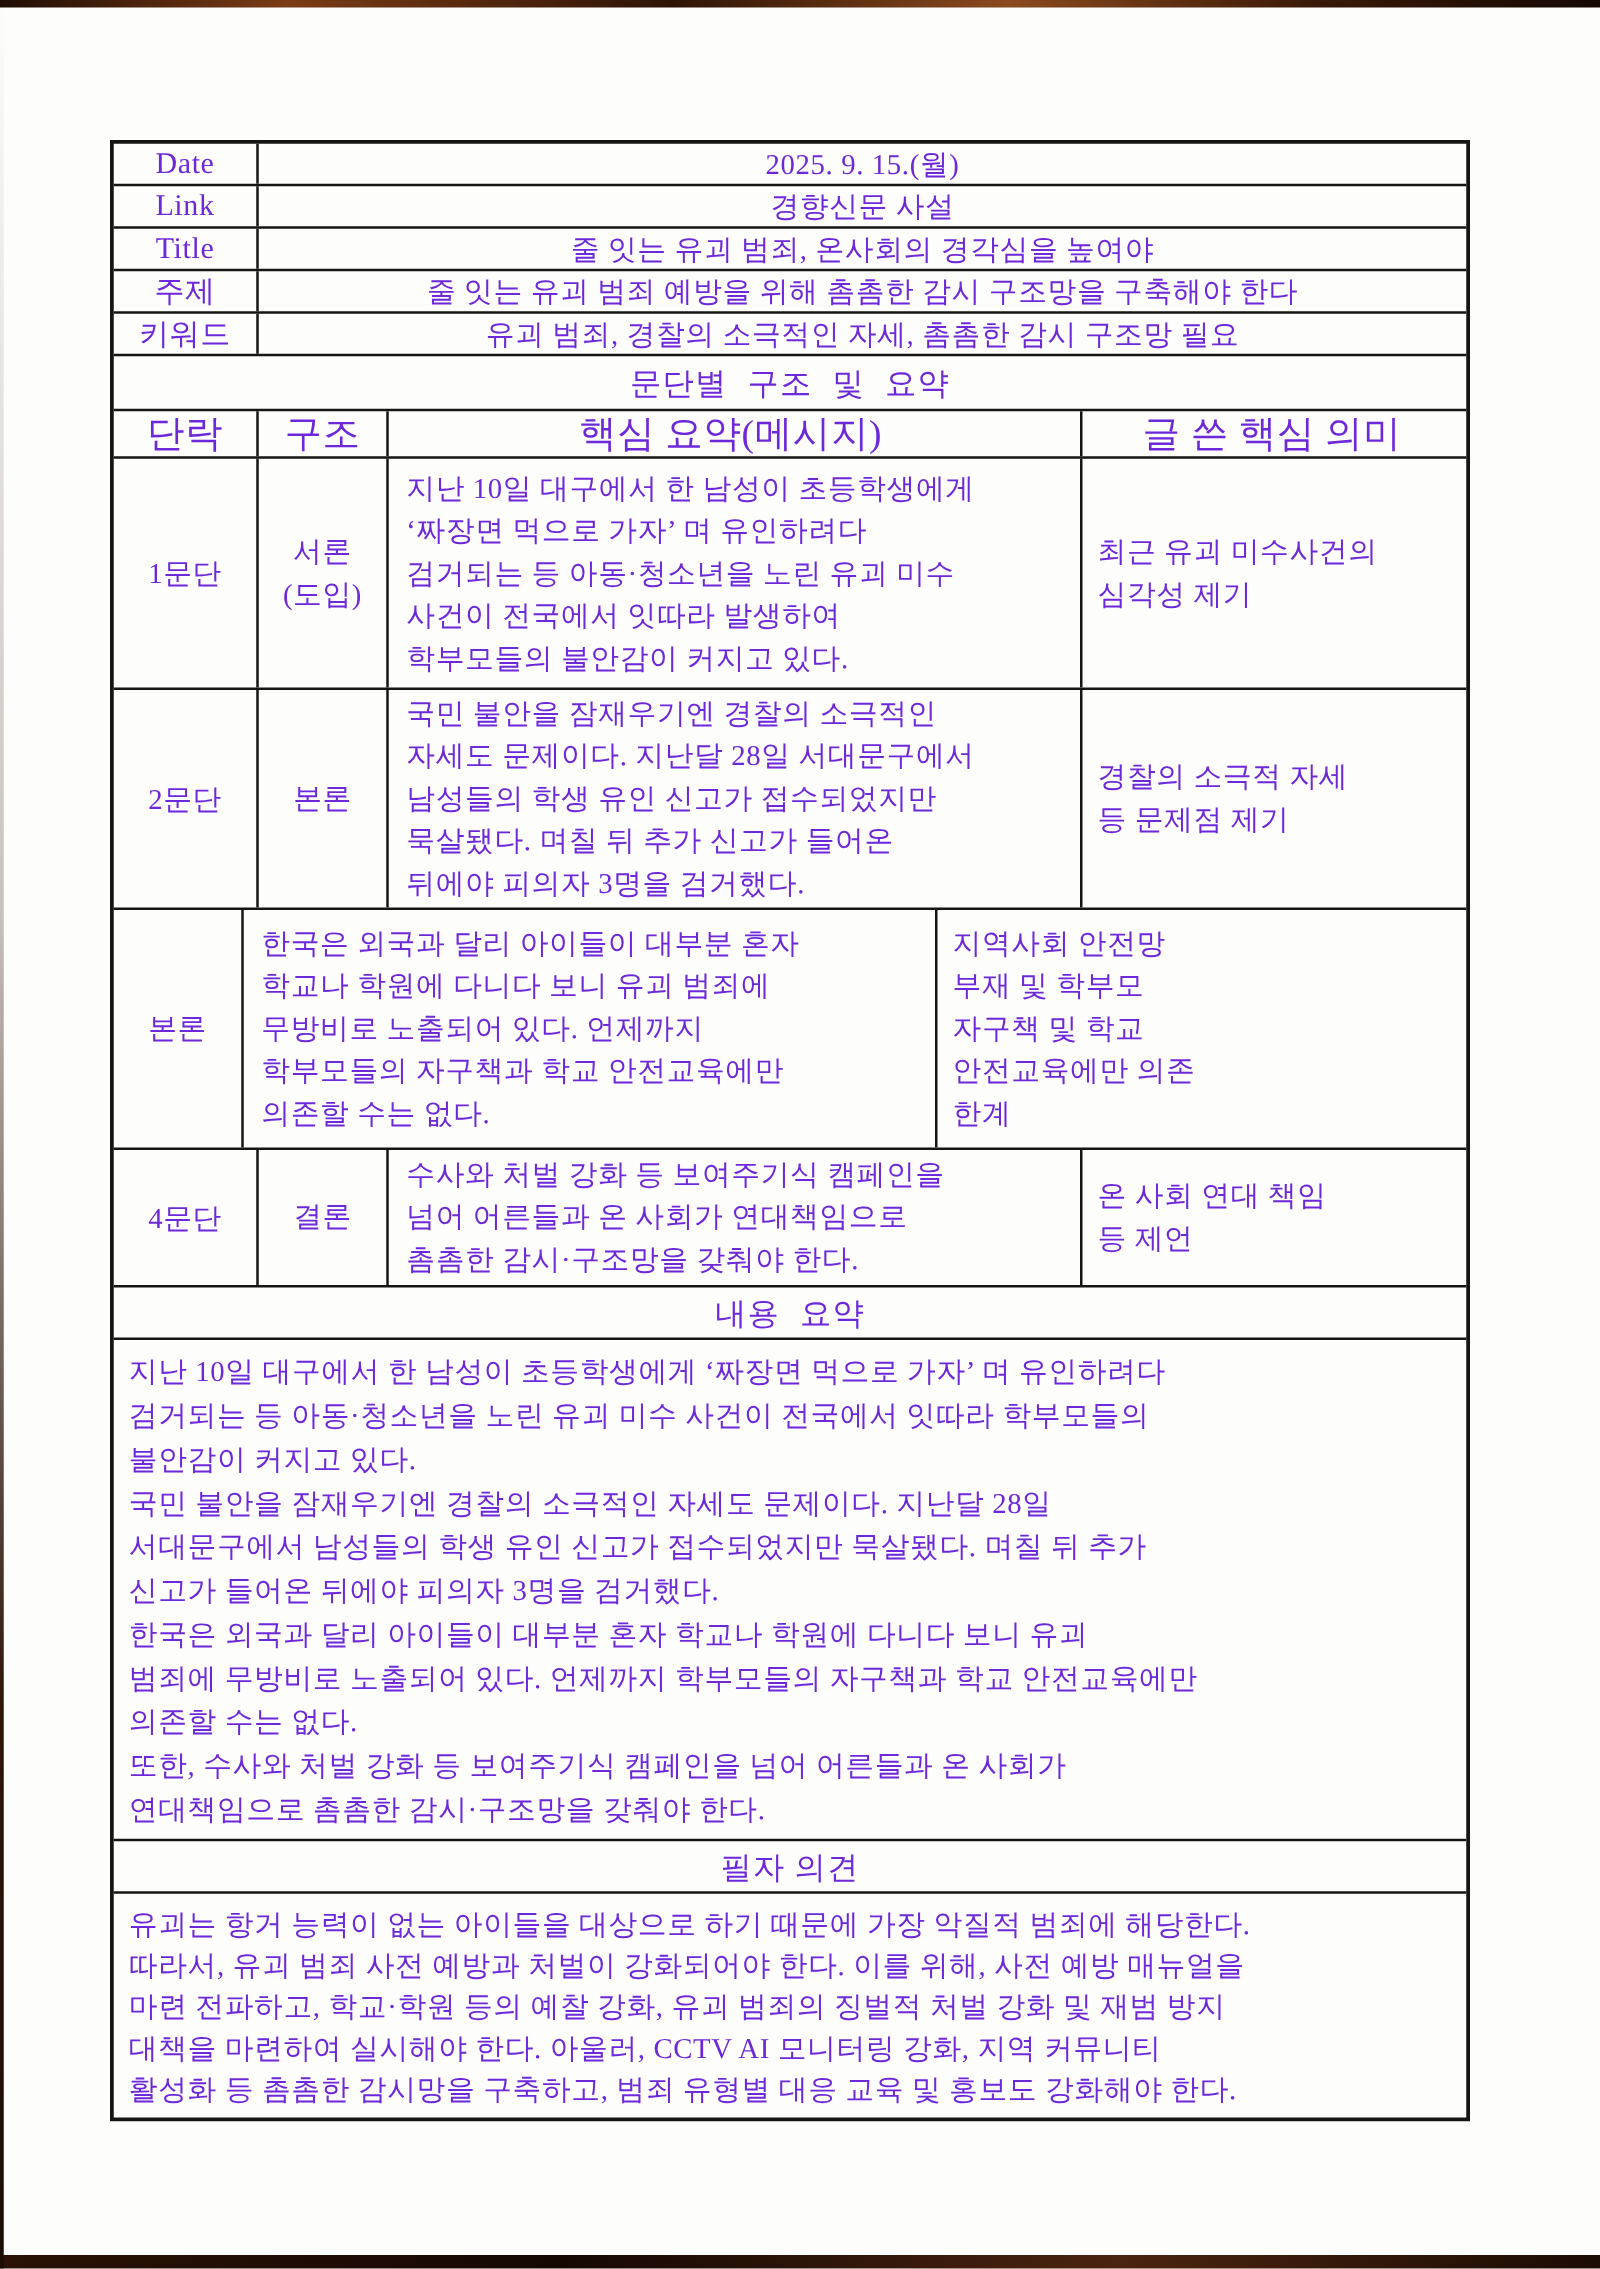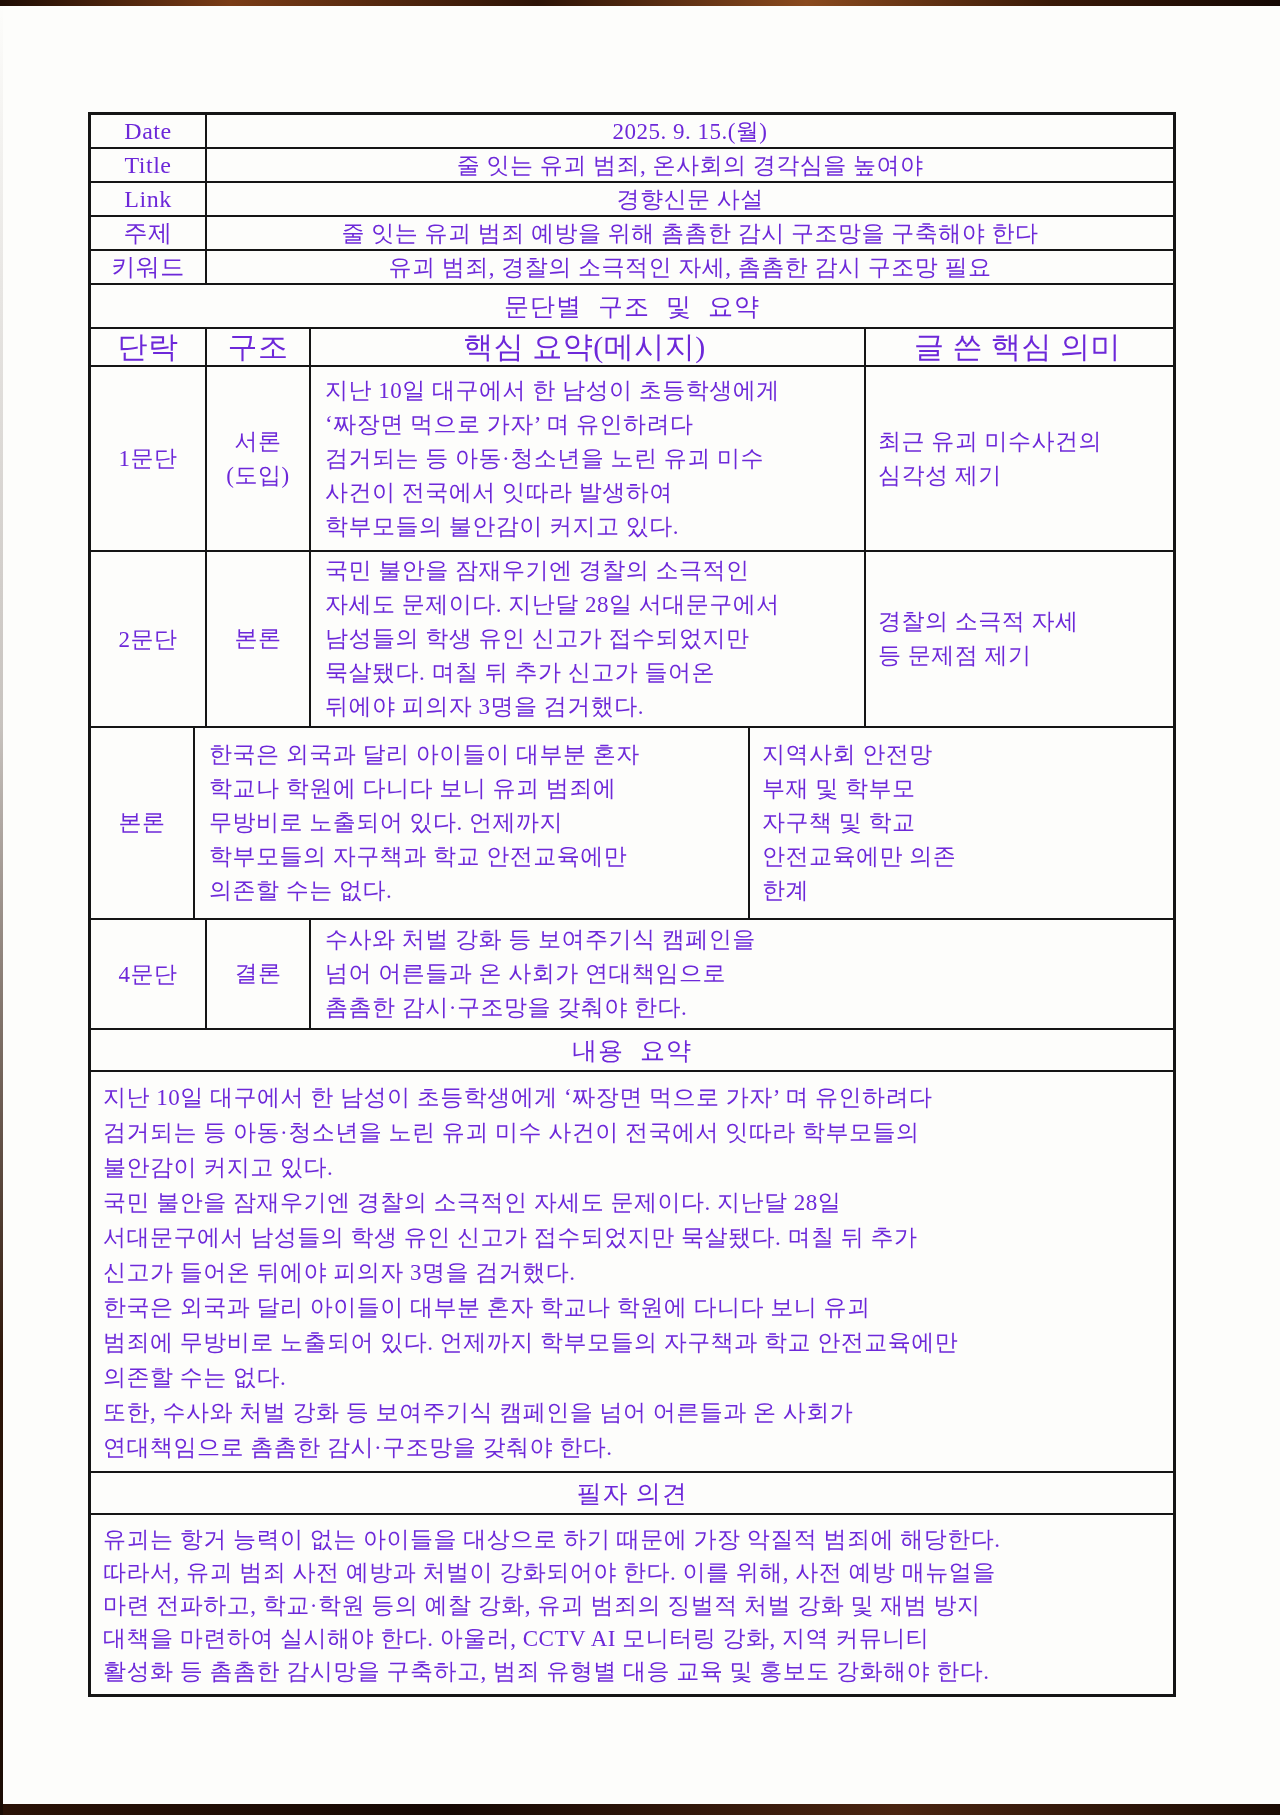--- a/index.html
+++ b/index.html
@@ -102,26 +102,26 @@
   <div class="scan-edge-bottom"></div>
   <div class="scan-edge-left"></div>
 
   <div class="doc-table">
 
     <div class="row h-info">
       <div class="cell w-label center info-label">Date</div>
       <div class="cell w-value center">2025. 9. 15.(월)</div>
     </div>
     <div class="row h-info">
+      <div class="cell w-label center info-label">Link</div>
+      <div class="cell w-value center">경향신문 사설</div>
+    </div>
+    <div class="row h-info">
       <div class="cell w-label center info-label">Title</div>
       <div class="cell w-value center">줄 잇는 유괴 범죄, 온사회의 경각심을 높여야</div>
-    </div>
-    <div class="row h-info">
-      <div class="cell w-label center info-label">Link</div>
-      <div class="cell w-value center">경향신문 사설</div>
     </div>
     <div class="row h-info">
       <div class="cell w-label center info-label">주제</div>
       <div class="cell w-value center">줄 잇는 유괴 범죄 예방을 위해 촘촘한 감시 구조망을 구축해야 한다</div>
     </div>
     <div class="row h-info">
       <div class="cell w-label center info-label">키워드</div>
       <div class="cell w-value center">유괴 범죄, 경찰의 소극적인 자세, 촘촘한 감시 구조망 필요</div>
     </div>
 
@@ -172,20 +172,22 @@
 안전교육에만 의존
 한계</div>
     </div>
 
     <div class="row h-r4">
       <div class="cell w-c1 center">4문단</div>
       <div class="cell w-c2 center multiline para-cell-text">결론</div>
       <div class="cell w-c3 multiline para-cell-text">수사와 처벌 강화 등 보여주기식 캠페인을
 넘어 어른들과 온 사회가 연대책임으로
 촘촘한 감시·구조망을 갖춰야 한다.</div>
+      <div class="cell w-c4 multiline para-cell-text">온 사회 연대 책임
+등 제언</div>
     </div>
 
     <div class="section-header h-sect" style="height:40px">내용 요약</div>
     <div class="body-block multiline lh-summary">지난 10일 대구에서 한 남성이 초등학생에게 ‘짜장면 먹으로 가자’ 며 유인하려다
 검거되는 등 아동·청소년을 노린 유괴 미수 사건이 전국에서 잇따라 학부모들의
 불안감이 커지고 있다.
 국민 불안을 잠재우기엔 경찰의 소극적인 자세도 문제이다. 지난달 28일
 서대문구에서 남성들의 학생 유인 신고가 접수되었지만 묵살됐다. 며칠 뒤 추가
 신고가 들어온 뒤에야 피의자 3명을 검거했다.
 한국은 외국과 달리 아이들이 대부분 혼자 학교나 학원에 다니다 보니 유괴

